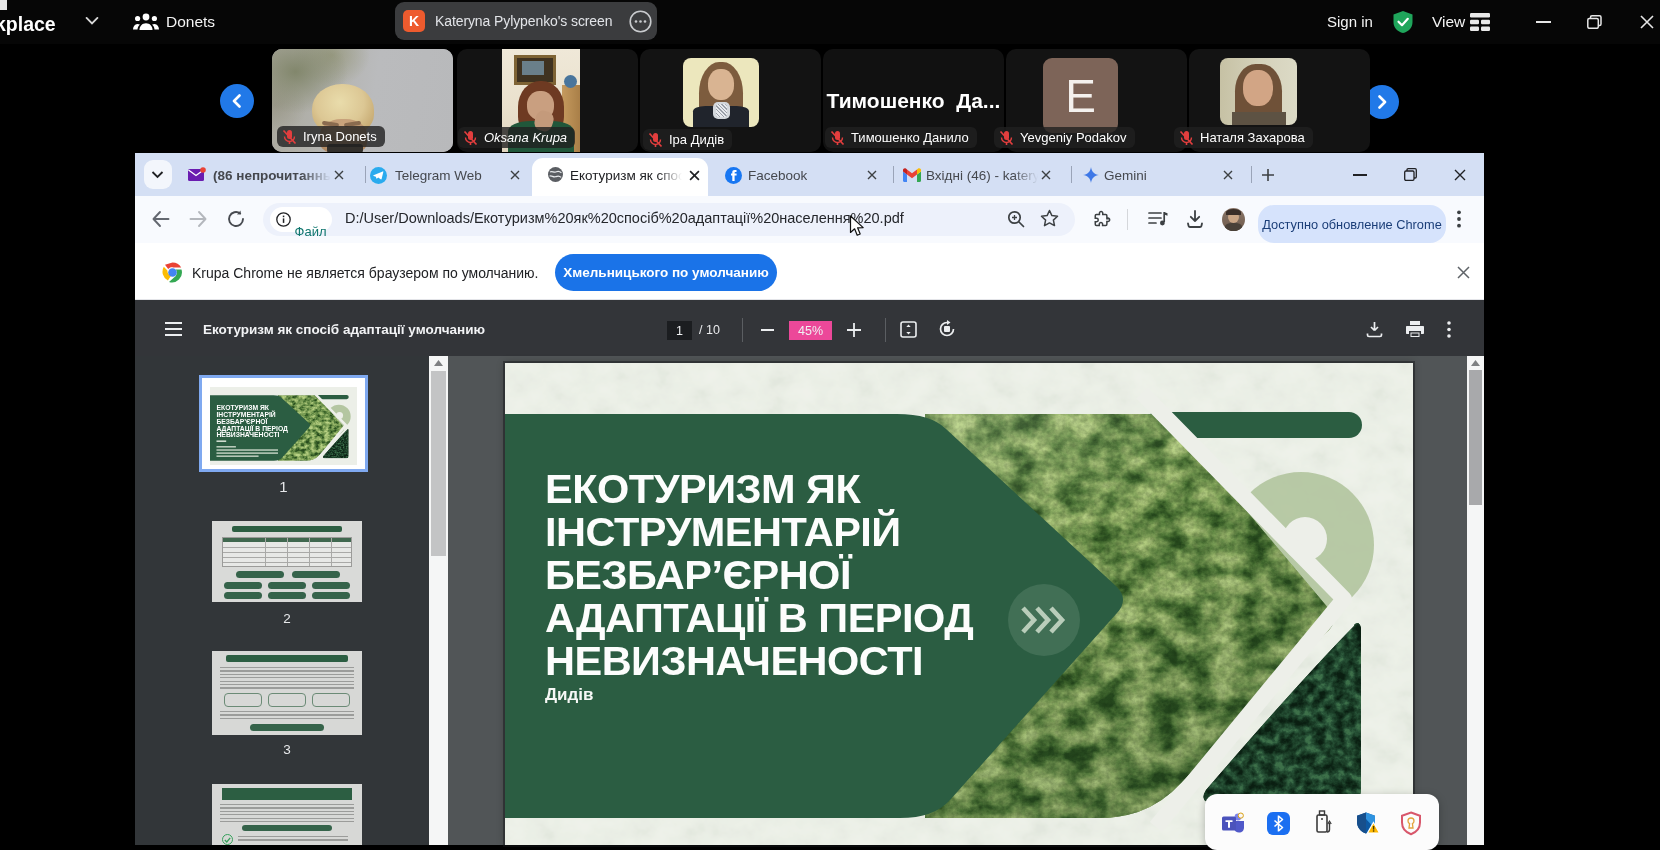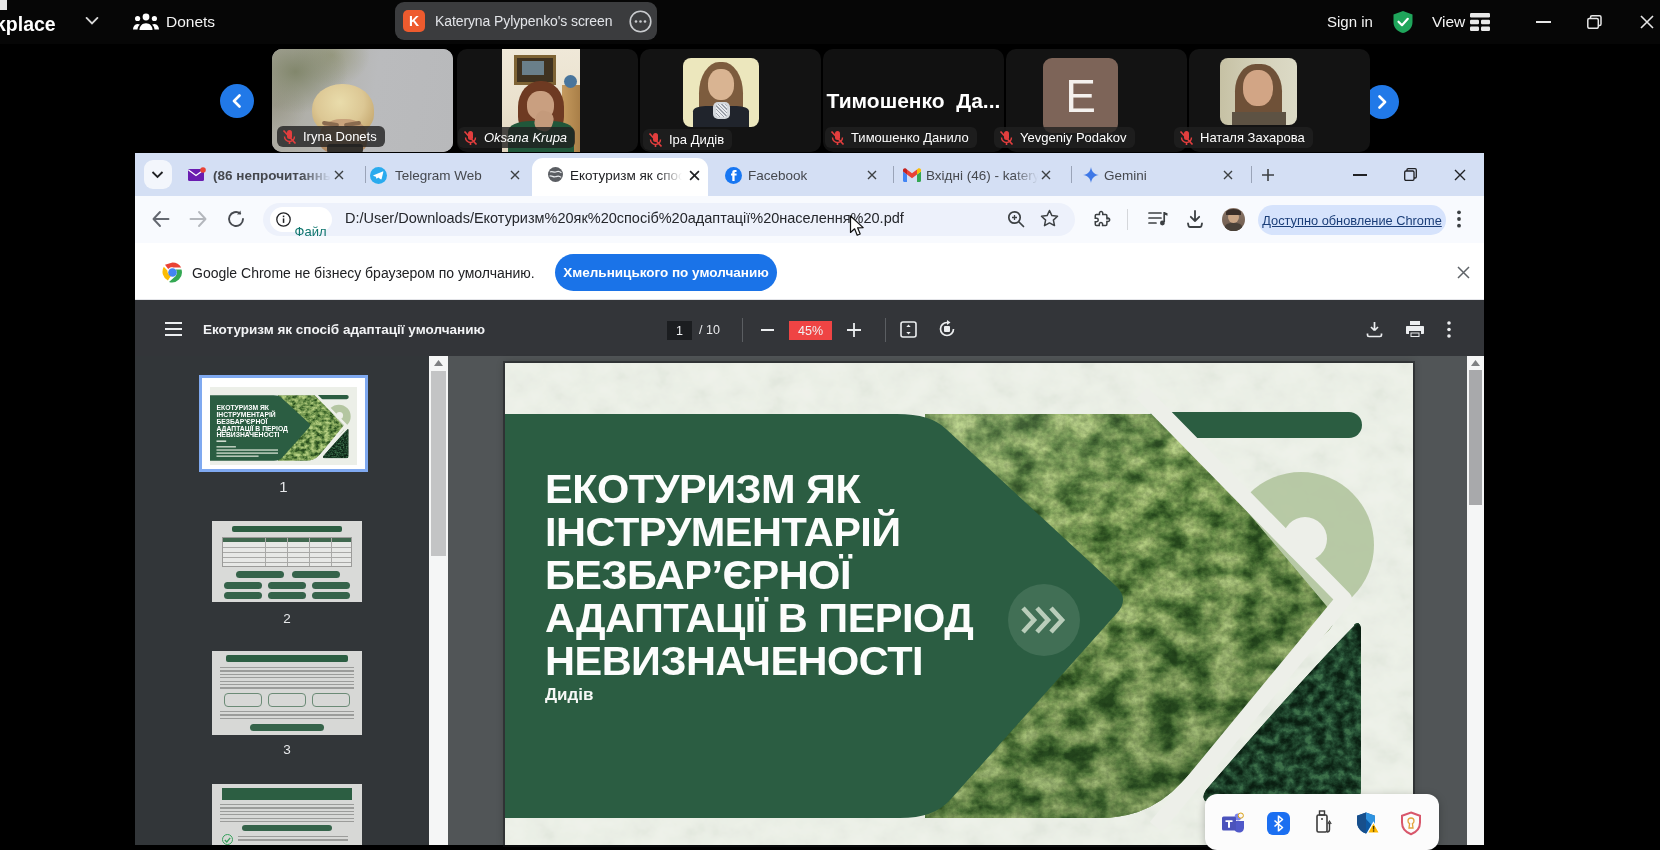--- a/index.html
+++ b/index.html
@@ -310,21 +310,21 @@
       </svg>
     <svg class="ab" style="left:1051px;top:57px;" width="18" height="18" viewBox="0 0 18 18">
         <path d="M9 1 V11 M9 11 L4.8 6.8 M9 11 L13.2 6.8" stroke="#3c4043" stroke-width="1.8" fill="none" stroke-linecap="round" stroke-linejoin="round"></path>
         <path d="M2 13.5 L2.6 16 C2.8 16.8 3.3 17 4 17 H14 C14.7 17 15.2 16.8 15.4 16 L16 13.5" stroke="#3c4043" stroke-width="1.8" fill="none" stroke-linecap="round"></path>
       </svg>
     <div class="ab" style="left:1087px;top:55px;width:23px;height:23px;border-radius:50%;overflow:hidden;background:linear-gradient(180deg,#8a7668 0%,#6e5a4c 100%);">
         <div class="ab" style="left:6px;top:3px;width:11px;height:12px;border-radius:50%;background:#caa585;"></div>
         <div class="ab" style="left:4px;top:1px;width:15px;height:6px;border-radius:50% 50% 0 0;background:#3a2e28;"></div>
         <div class="ab" style="left:3px;top:15px;width:17px;height:9px;border-radius:40% 40% 0 0;background:#494038;"></div>
       </div>
-    <div class="ab flex" style="left:1123px;top:52px;width:188px;height:30px;background:#d6e3fc;border-radius:16px;justify-content:center;font-size:12.8px;color:#1b3e78;white-space:nowrap;text-decoration:underline;">Доступно обновление Chrome</div>
+    <div class="ab flex" style="left:1123px;top:52px;width:188px;height:38px;background:#d6e3fc;border-radius:16px;justify-content:center;font-size:12.8px;color:#1b3e78;white-space:nowrap;">Доступно обновление Chrome</div>
     <svg class="ab" style="left:1322px;top:57px;" width="4" height="18" viewBox="0 0 4 18" fill="#3c4043">
         <circle cx="2" cy="2.3" r="1.9"></circle>
         <circle cx="2" cy="9" r="1.9"></circle>
         <circle cx="2" cy="15.7" r="1.9"></circle>
       </svg>
 
     <svg class="ab" style="left:714px;top:62px;z-index:60;" width="17" height="22" viewBox="0 0 17 22">
         <path d="M1.5 1 L1.5 17.5 L5.6 13.8 L8.2 20.2 L11.2 19 L8.6 12.8 L14.2 12.6 Z" fill="#fff" stroke="#111" stroke-width="1.2" stroke-linejoin="round"></path>
       </svg>
   </div>
@@ -332,38 +332,38 @@
   <div class="ab" style="left:0;top:90px;width:1349px;height:57px;background:#ffffff;border-bottom:1px solid #e3e4e8;box-sizing:border-box;"></div>
   <div id="notif">
     <svg class="ab" style="left:27px;top:109px;" width="21" height="21" viewBox="0 0 21 21">
         <circle cx="10.5" cy="10.5" r="10.2" fill="#fff"></circle>
         <path d="M10.5 0.5 A10 10 0 0 1 19.2 5.5 L10.5 5.5 Z M10.5 0.5 L3 2.8 L6.2 7 A 5.5 5.5 0 0 1 10.5 5 Z" fill="#ea4335"></path>
         <path d="M1.8 4.8 A10 10 0 0 0 5.9 18.6 L8.9 13.9 A5.5 5.5 0 0 1 5.4 8.6 Z" fill="#fbbc05"></path>
         <path d="M7 19.9 A10 10 0 0 0 19.5 7.5 L13.8 7.5 A5.5 5.5 0 0 1 12.3 15.3 Z" fill="#34a853"></path>
         <circle cx="10.5" cy="10.5" r="4.3" fill="#4285f4"></circle>
         <circle cx="10.5" cy="10.5" r="3.4" fill="#fff" opacity="0"></circle>
       </svg>
-    <div class="ab" style="left:57px;top:112px;font-size:14px;color:#202124;">Google Chrome не бізнесу браузером по умолчанию.</div>
+    <div class="ab" style="left:57px;top:112px;font-size:14px;color:#202124;">Krupa Chrome не является браузером по умолчанию.</div>
     <div class="ab flex" style="left:420px;top:101px;width:222px;height:37px;background:#1a73e8;border-radius:19px;justify-content:center;color:#fff;font-size:13.5px;font-weight:700;">Хмельницького по умолчанию</div>
     <svg class="ab" style="left:1322px;top:113px;" width="13" height="13" viewBox="0 0 13 13">
         <path d="M1 1 L12 12 M12 1 L1 12" stroke="#5f6368" stroke-width="1.5"></path>
       </svg>
   </div>
 
   <div class="ab" style="left:0;top:147px;width:1349px;height:56px;background:#333539;"></div>
   <div id="pdftb">
     <svg class="ab" style="left:30px;top:169px;" width="17" height="14" viewBox="0 0 17 14">
         <path d="M0 1 H17 M0 7 H17 M0 13 H17" stroke="#eceef0" stroke-width="1.8"></path>
       </svg>
     <div class="ab" style="left:68px;top:169px;font-size:13.5px;color:#f2f3f5;font-weight:700;">Екотуризм як спосіб адаптації умолчанию</div>
     <div class="ab flex" style="left:532px;top:168px;width:25px;height:19px;background:#1b1d20;justify-content:center;color:#f0f1f3;font-size:12.5px;">1</div>
     <div class="ab" style="left:564px;top:170px;font-size:12.5px;color:#eaebed;">/ 10</div>
     <div class="ab" style="left:607px;top:165px;width:1px;height:24px;background:#5b5e62;"></div>
     <div class="ab" style="left:626px;top:176px;width:13px;height:2px;background:#eceef0;"></div>
-    <div class="ab flex" style="left:654px;top:168px;width:43px;height:19px;background:#ef4444;justify-content:center;color:#f0f1f3;font-size:12.5px;">45%</div>
+    <div class="ab flex" style="left:654px;top:168px;width:43px;height:19px;background:#ec4899;justify-content:center;color:#f0f1f3;font-size:12.5px;">45%</div>
     <svg class="ab" style="left:712px;top:170px;" width="14" height="14" viewBox="0 0 14 14">
         <path d="M7 0 V14 M0 7 H14" stroke="#eceef0" stroke-width="1.8"></path>
       </svg>
     <div class="ab" style="left:750px;top:165px;width:1px;height:24px;background:#5b5e62;"></div>
     <svg class="ab" style="left:765px;top:168px;" width="17" height="17" viewBox="0 0 17 17">
         <rect x="1" y="1" width="15" height="15" rx="2" stroke="#eceef0" stroke-width="1.6" fill="none"></rect>
         <path d="M8.5 3.5 L6.3 6 H10.7 Z M8.5 13.5 L6.3 11 H10.7 Z" fill="#eceef0"></path>
       </svg>
     <svg class="ab" style="left:803px;top:167px;" width="18" height="18" viewBox="0 0 18 18">
         <path d="M15.5 9 A6.5 6.5 0 1 1 9 2.5" stroke="#eceef0" stroke-width="1.7" fill="none"></path>

